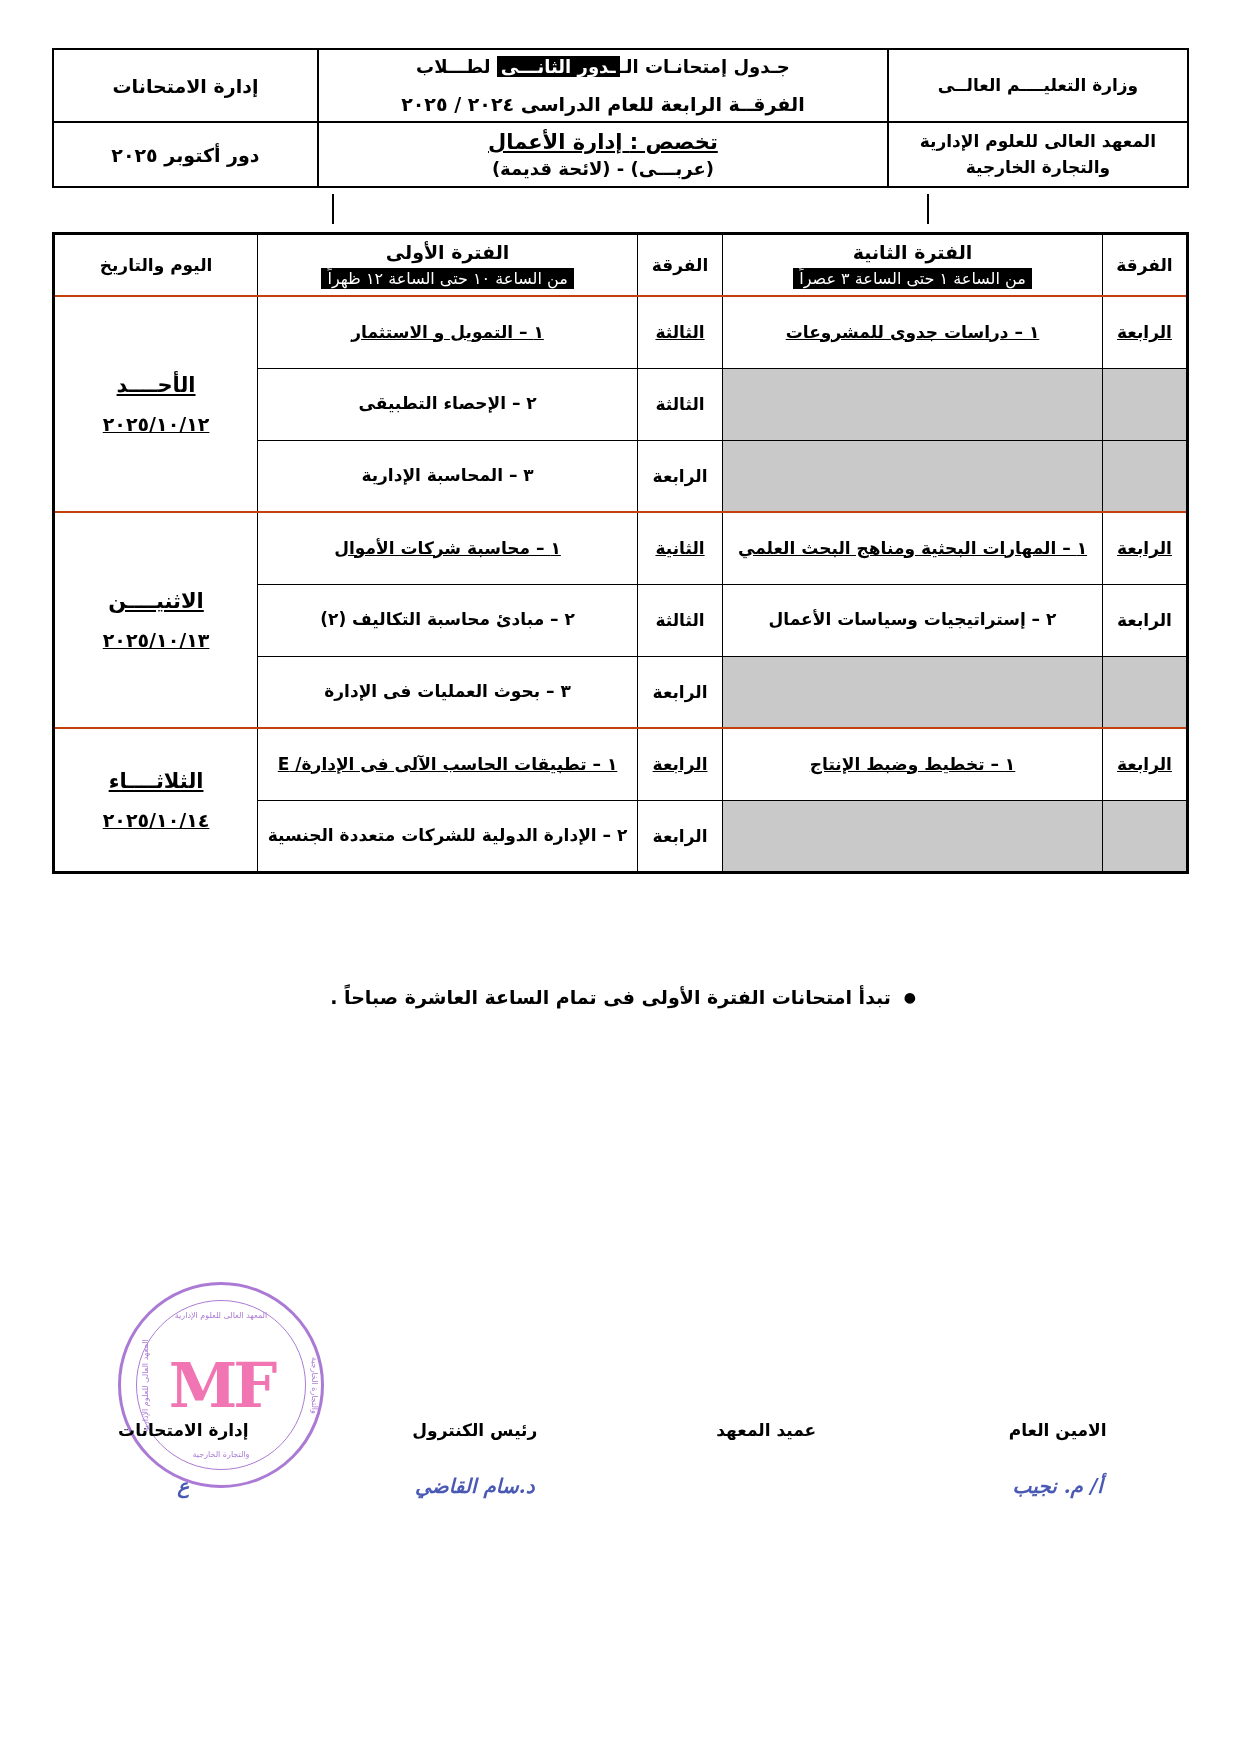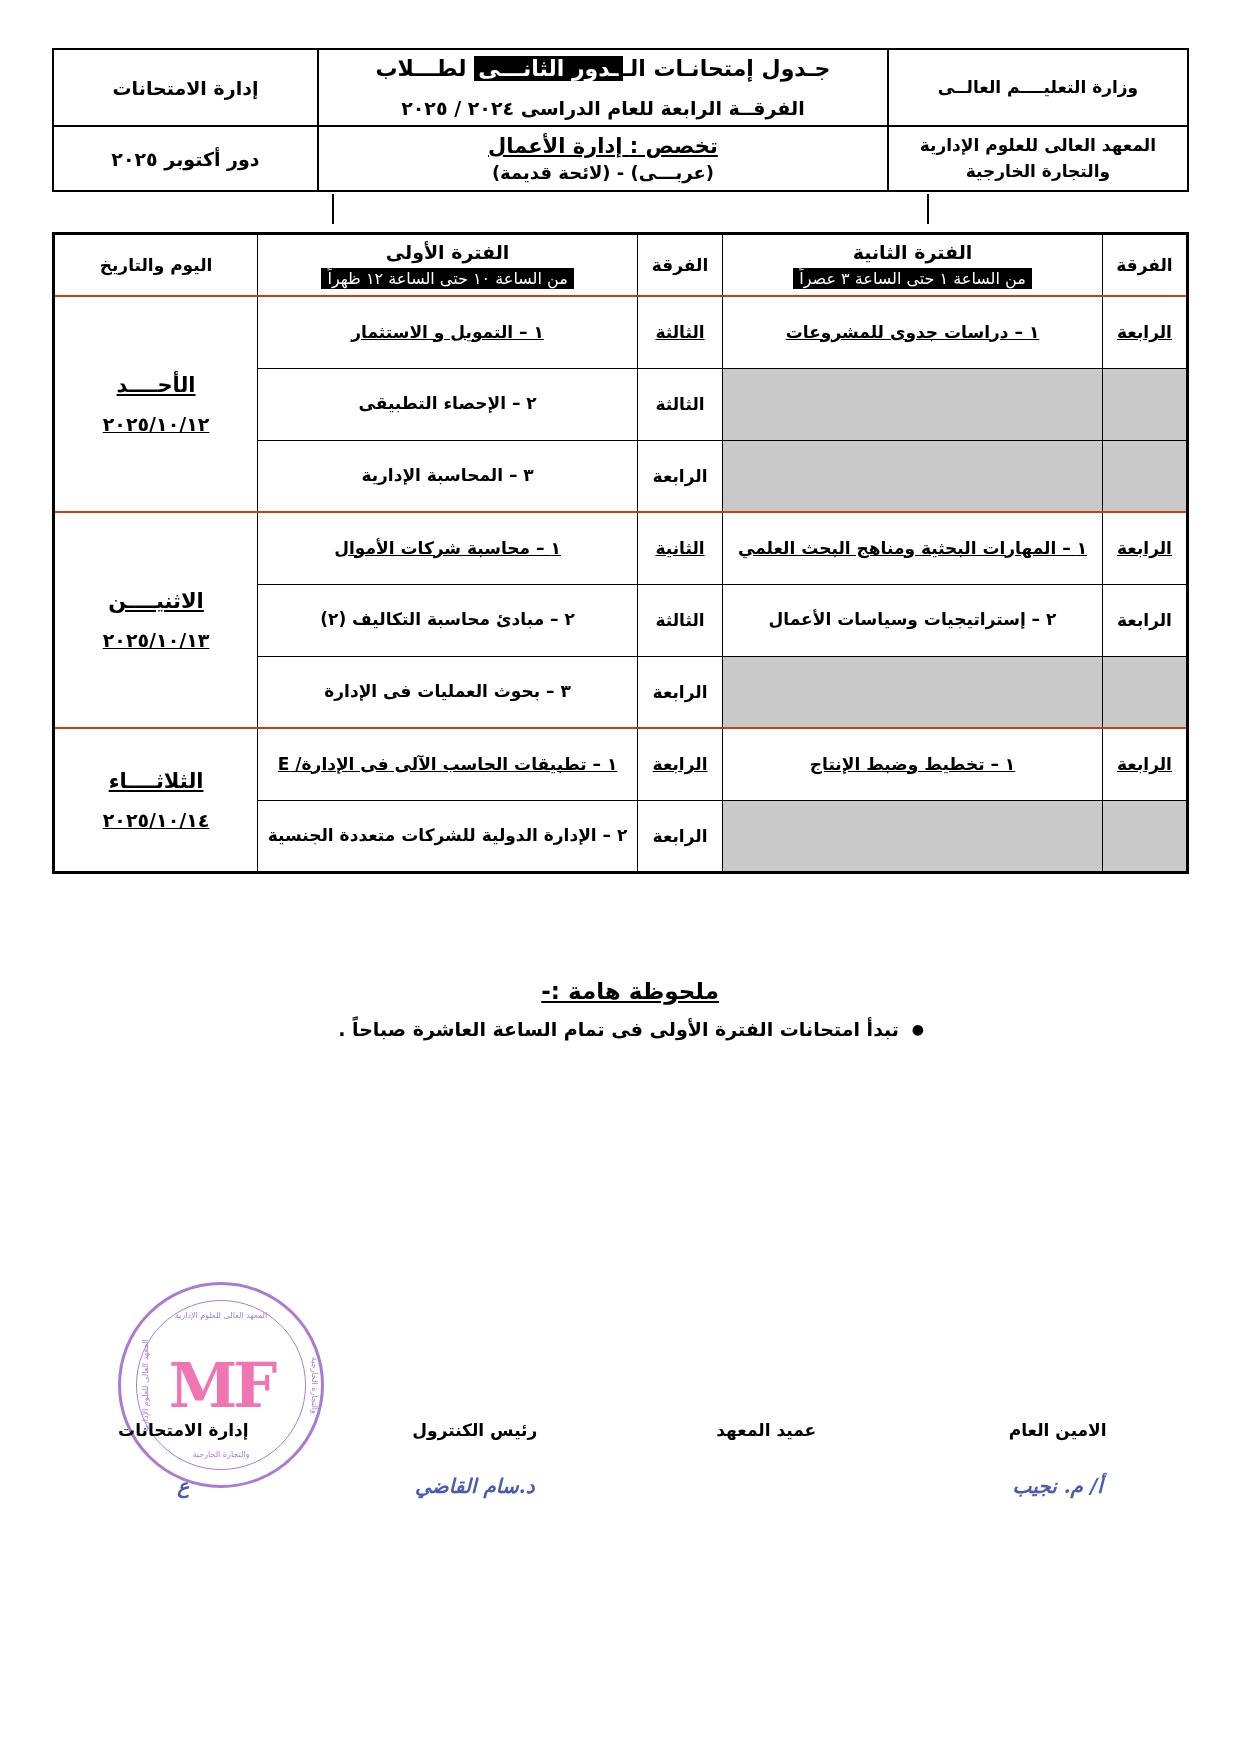--- a/index.html
+++ b/index.html
@@ -47,21 +47,21 @@
   .hdr-mid {
     width: 47%;
   }
   .hdr-left {
     width: 21%;
     font-size: 19px;
     font-weight: bold;
     letter-spacing: 1px;
   }
   .title-line1 {
-    font-size: 22px;
+    font-size: 18px;
     font-weight: bold;
     white-space: nowrap;
   }
   .hl {
     background: #000;
     color: #fff;
     padding: 0 4px;
   }
   .title-line2 {
     font-size: 19px;
@@ -166,21 +166,21 @@
   }
   .notes-title {
     font-size: 23px;
     font-weight: bold;
     text-decoration: underline;
     margin-bottom: 14px;
     padding-right: 470px;
   }
   ul.note-list {
     list-style: none;
-    margin: 0;
+    margin: 8px;
     padding: 0;
   }
   ul.note-list li {
     font-size: 19px;
     font-weight: bold;
     margin: 6px 0;
     padding-right: 290px;
     position: relative;
   }
   ul.note-list li::before {
@@ -387,21 +387,20 @@
           <td class="grp shaded"></td>
           <td class="subject shaded"></td>
           <td class="grp">الرابعة</td>
           <td class="subject">٢ – الإدارة الدولية للشركات متعددة الجنسية</td>
         </tr>
       </tbody>
     </table>
   </div>
 
   <div class="notes">
-    <div class="notes-title">ملحوظة هامة :-</div>
     <ul class="note-list">
       <li>تبدأ امتحانات الفترة الأولى فى تمام الساعة العاشرة صباحاً .</li>
     </ul>
   </div>
 
   <div class="stamp">
     <div class="stamp-inner">
       <span class="stamp-text st-top">المعهد العالى للعلوم الإدارية</span>
       <span class="stamp-mf">MF</span>
       <span class="stamp-text st-bottom">والتجارة الخارجية</span>

